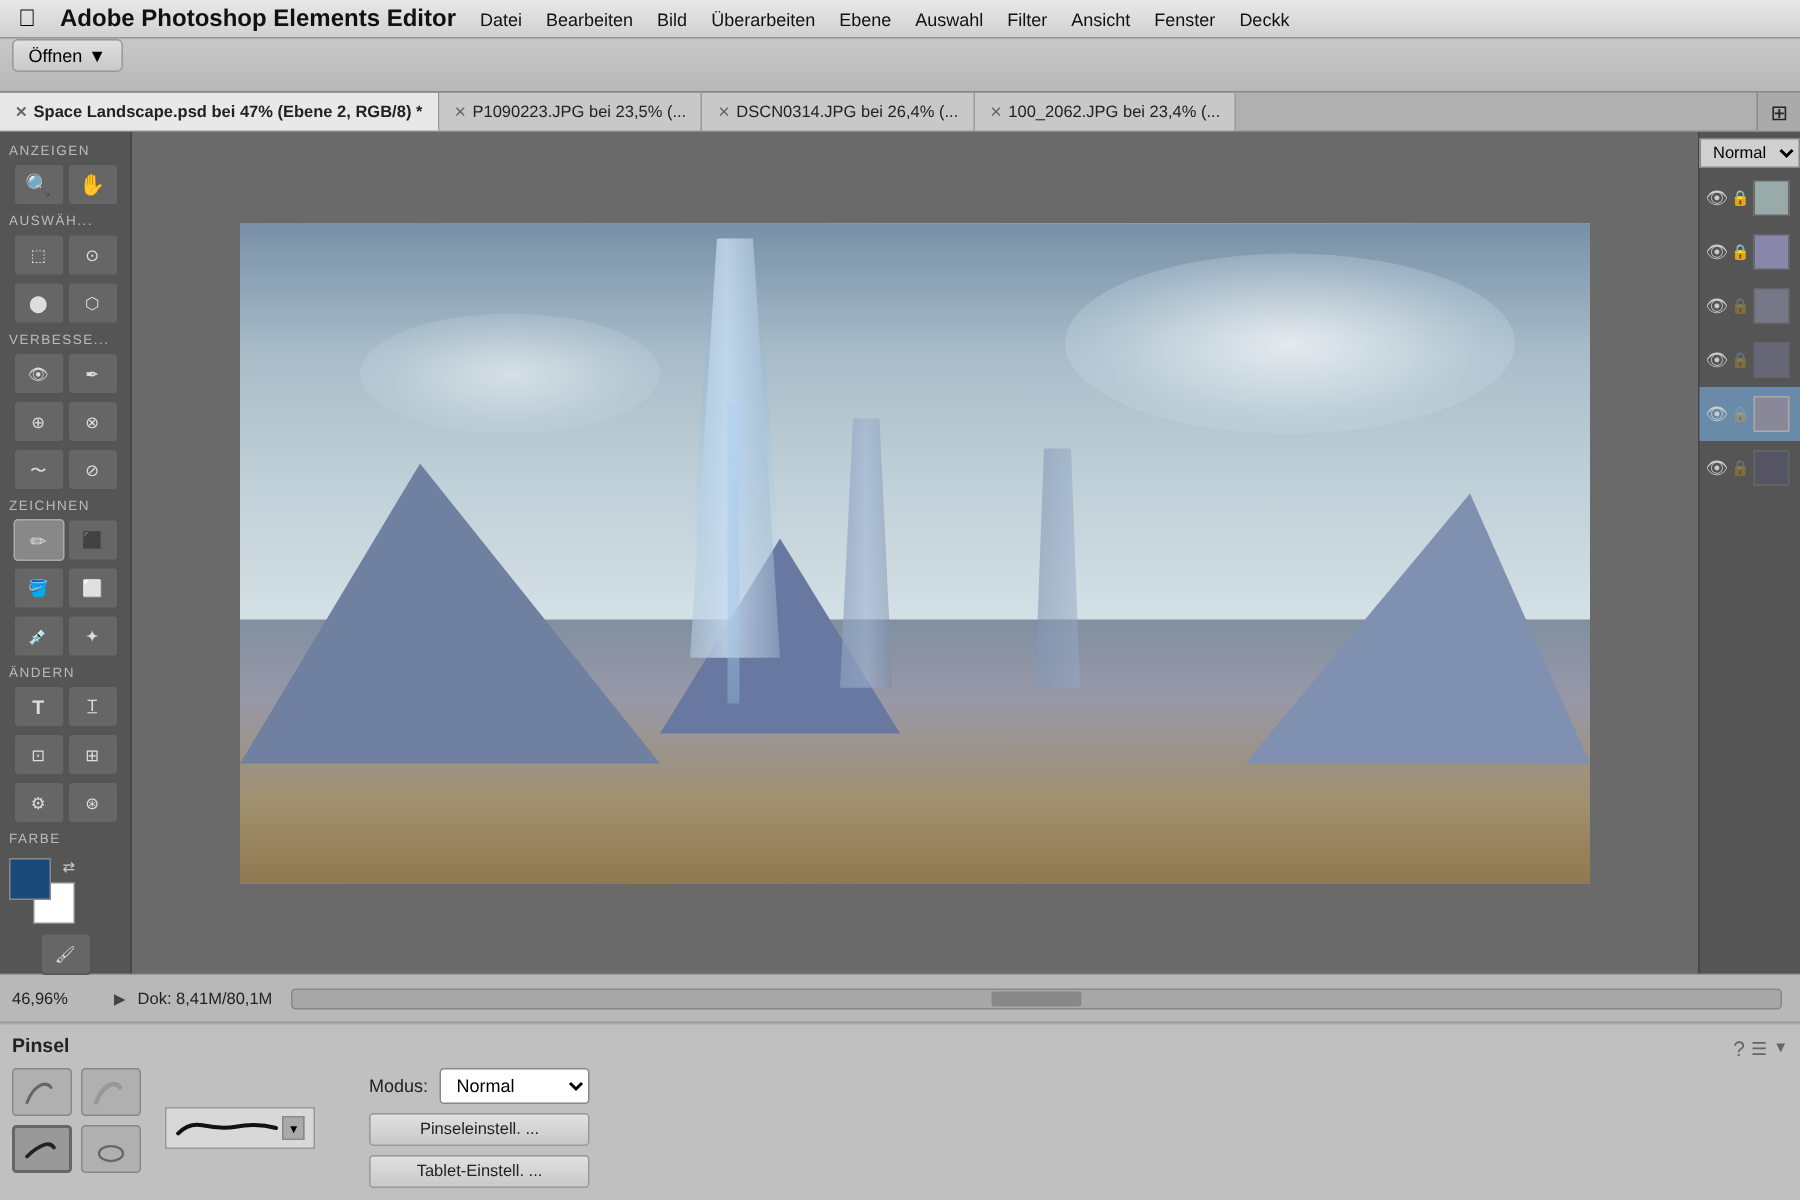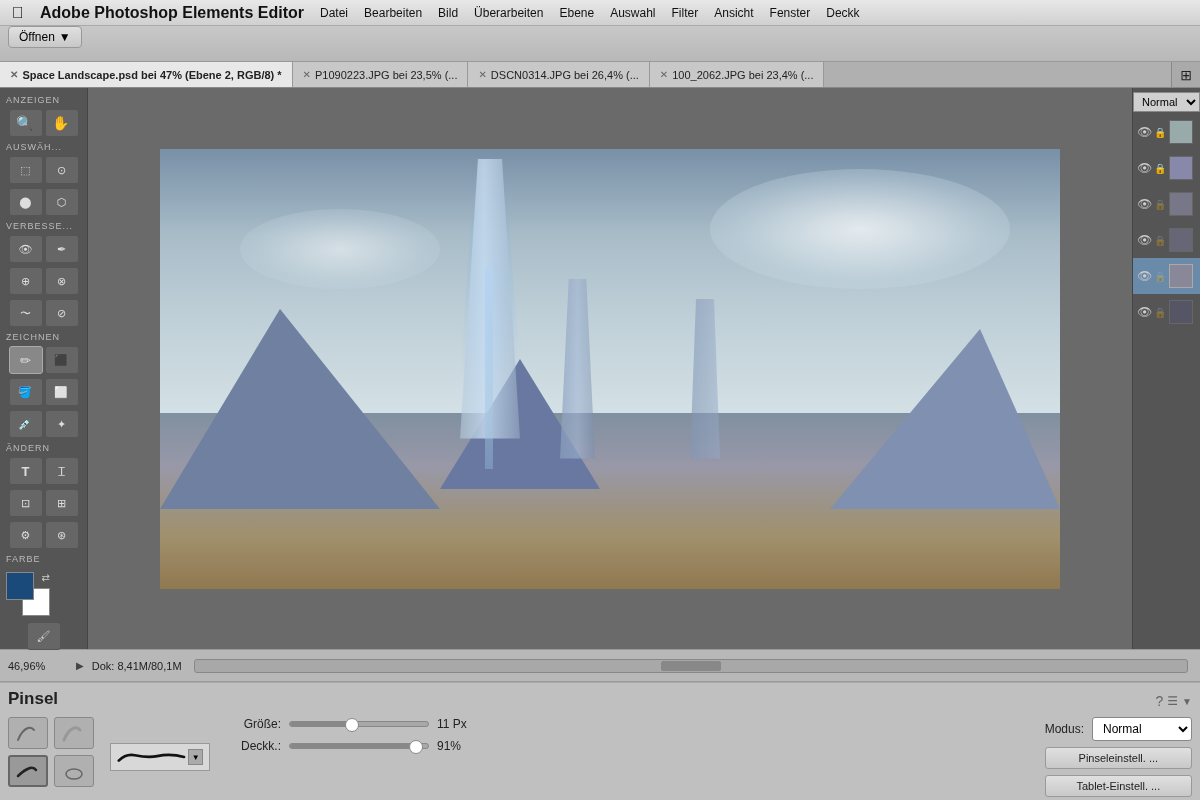--- a/index.html
+++ b/index.html
@@ -196,21 +196,21 @@
       background: #888; border-radius: 2px; transform: translateX(-50%);
     }
 
     
     #tool-options {
       width: 100%; height: 118px; background: #c0c0c0;
       border-top: 1px solid #aaa; padding: 6px 8px;
       display: flex; flex-direction: column; gap: 4px;
     }
     .options-header {
-      font-size: 17px; font-weight: bold; color: #222; margin-bottom: 4px;
+      font-size: 13px; font-weight: bold; color: #222; margin-bottom: 4px;
     }
     .options-row1 { display: flex; align-items: center; gap: 6px; }
     .brush-preset {
       width: 40px; height: 32px; background: #b0b0b0; border: 1px solid #888;
       border-radius: 3px; display: flex; align-items: center; justify-content: center;
       cursor: pointer;
     }
     .brush-preset.active { background: #999; border: 2px solid #666; }
     .brush-stroke-display {
       width: 100px; height: 28px; background: #d8d8d8; border: 1px solid #999;
@@ -504,38 +504,20 @@
     <div style="display:flex; flex-direction:column; justify-content:center; gap:4px;">
       <div class="brush-stroke-display">
         <svg class="brush-stroke-svg" viewBox="0 0 80 16">
           <path d="M2 12 Q10 4 20 6 Q35 9 45 7 Q60 4 75 8" stroke="#111" stroke-width="3" fill="none" stroke-linecap="round" stroke-linejoin="round"></path>
         </svg>
         <span class="dropdown-arrow-btn">▼</span>
       </div>
     </div>
 
     <div class="right-options-col">
-      <div class="options-sliders">
-        <div class="slider-row">
-          <span class="slider-label">Größe:</span>
-          <div class="slider-track">
-            <div class="slider-fill" style="width:45%;"></div>
-            <div class="slider-thumb" style="left:calc(45% - 7px);"></div>
-          </div>
-          <span class="slider-value">11 Px</span>
-        </div>
-        <div class="slider-row">
-          <span class="slider-label">Deckk.:</span>
-          <div class="slider-track">
-            <div class="slider-fill" style="width:91%;"></div>
-            <div class="slider-thumb" style="left:calc(91% - 7px);"></div>
-          </div>
-          <span class="slider-value">91%</span>
-        </div>
-      </div>
 
       <div class="modus-section">
         <div class="modus-row">
           <span class="modus-label">Modus:</span>
           <select class="modus-select">
             <option>Normal</option>
           </select>
         </div>
         <button class="pinsel-btn">Pinseleinstell. ...</button>
         <button class="pinsel-btn">Tablet-Einstell. ...</button>

